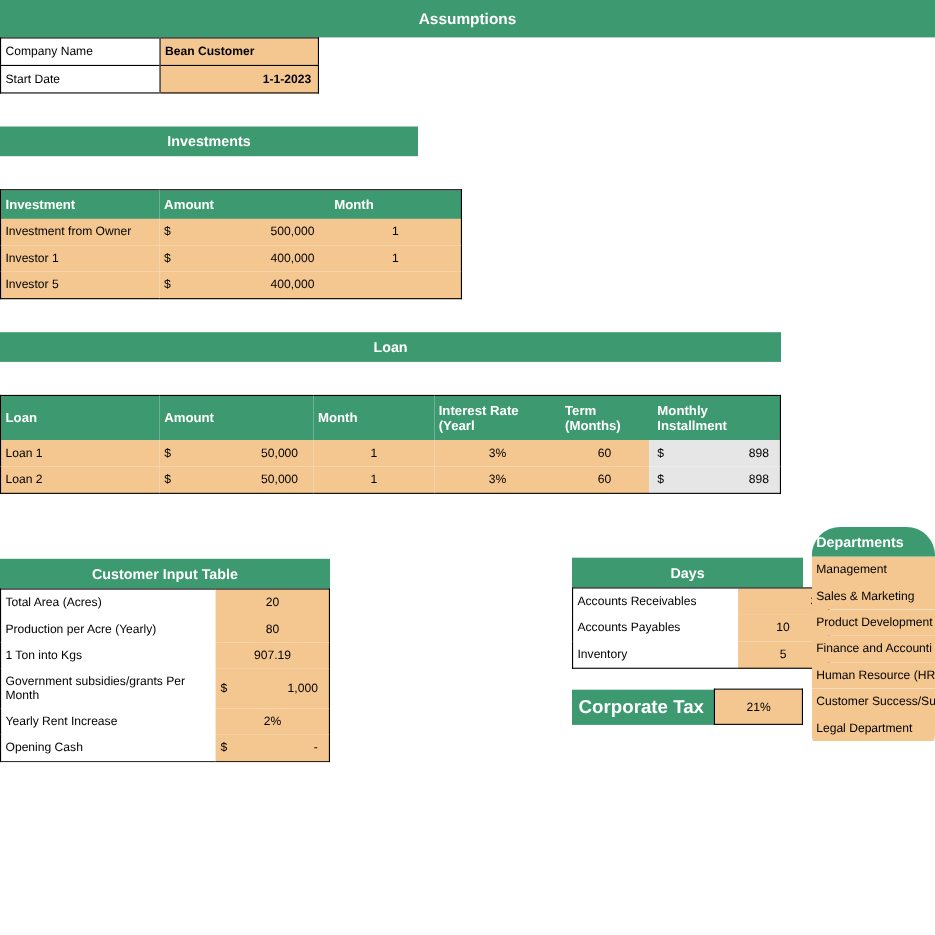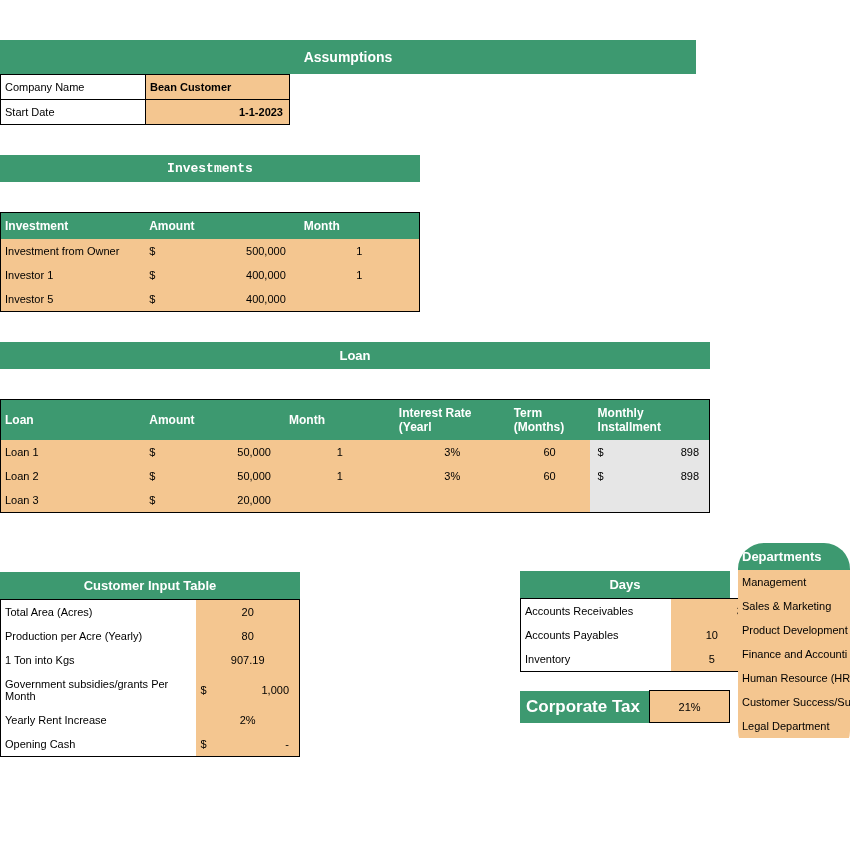--- a/index.html
+++ b/index.html
@@ -37,37 +37,37 @@
   .bordered { border: 1px solid #000; }
   .peach { background: #f4c690; }
   .grey { background: #e6e6e6; }
   .label-col { width: 145px; padding-left: 4px; text-align: left; }
   .amt { text-align: right; padding-right: 6px; }
   .ctr { text-align: center; }
 </style>
 </head>
 <body>
 
-<div class="banner" style="width:696px;margin-top:40px;">Assumptions</div>
+<div class="banner" style="width:850px;">Assumptions</div>
 
 <table class="bordered" style="width:290px; margin-top:0;">
   <tbody>
       <tr>
     <td class="label-col" style="border-right:1px solid #000;">Company Name</td>
     <td class="peach" style="font-weight:bold; padding-left:4px;">Bean Customer</td>
   </tr>
   <tr>
     <td class="label-col" style="border-right:1px solid #000; border-top:1px solid #000;">Start Date</td>
     <td class="peach amt" style="border-top:1px solid #000; font-weight:bold;">1-1-2023</td>
   </tr>
 </tbody>
   </table>
 
 <div style="height:30px;"></div>
-<div class="small-banner" style="width:420px;font-family:Liberation Mono, monospace;">Investments</div>
+<div class="small-banner" style="width:380px;">Investments</div>
 <div style="height:30px;"></div>
 
 <table class="bordered" style="width:420px;">
   <tbody>
       <tr class="thead">
     <td style="width:145px; padding-left:4px;">Investment</td>
     <td style="width:155px;">Amount</td>
     <td style="width:120px; text-align:left;">Month</td>
   </tr>
   <tr class="peach">
@@ -132,34 +132,20 @@
           <span style="float:right; padding-right:10px;">50,000</span>
         </td>
     <td class="peach ctr">1</td>
     <td class="peach ctr">3%</td>
     <td class="peach ctr">60</td>
     <td class="grey">
           <span style="float:left; padding-left:4px;">$</span>
           <span style="float:right; padding-right:6px;">898</span>
         </td>
   </tr>
-  <tr>
-    <td class="peach label-col">Loan 3</td>
-    <td class="peach">
-          <span style="float:left;">$</span>
-          <span style="float:right; padding-right:10px;">20,000</span>
-        </td>
-    <td class="peach ctr"></td>
-    <td class="peach ctr"></td>
-    <td class="peach ctr"></td>
-    <td class="grey">
-          <span style="float:left; padding-left:4px;"></span>
-          <span style="float:right; padding-right:6px;"></span>
-        </td>
-  </tr>
 </tbody>
   </table>
 
 <div style="height:30px;"></div>
 <div style="display:flex; width:850px; gap:0;">
 
   <div style="width:300px;">
     <div class="small-banner" style="width:300px;margin-top:29px;">Customer Input Table</div>
     <table class="bordered" style="width:300px;">
       <tbody>

